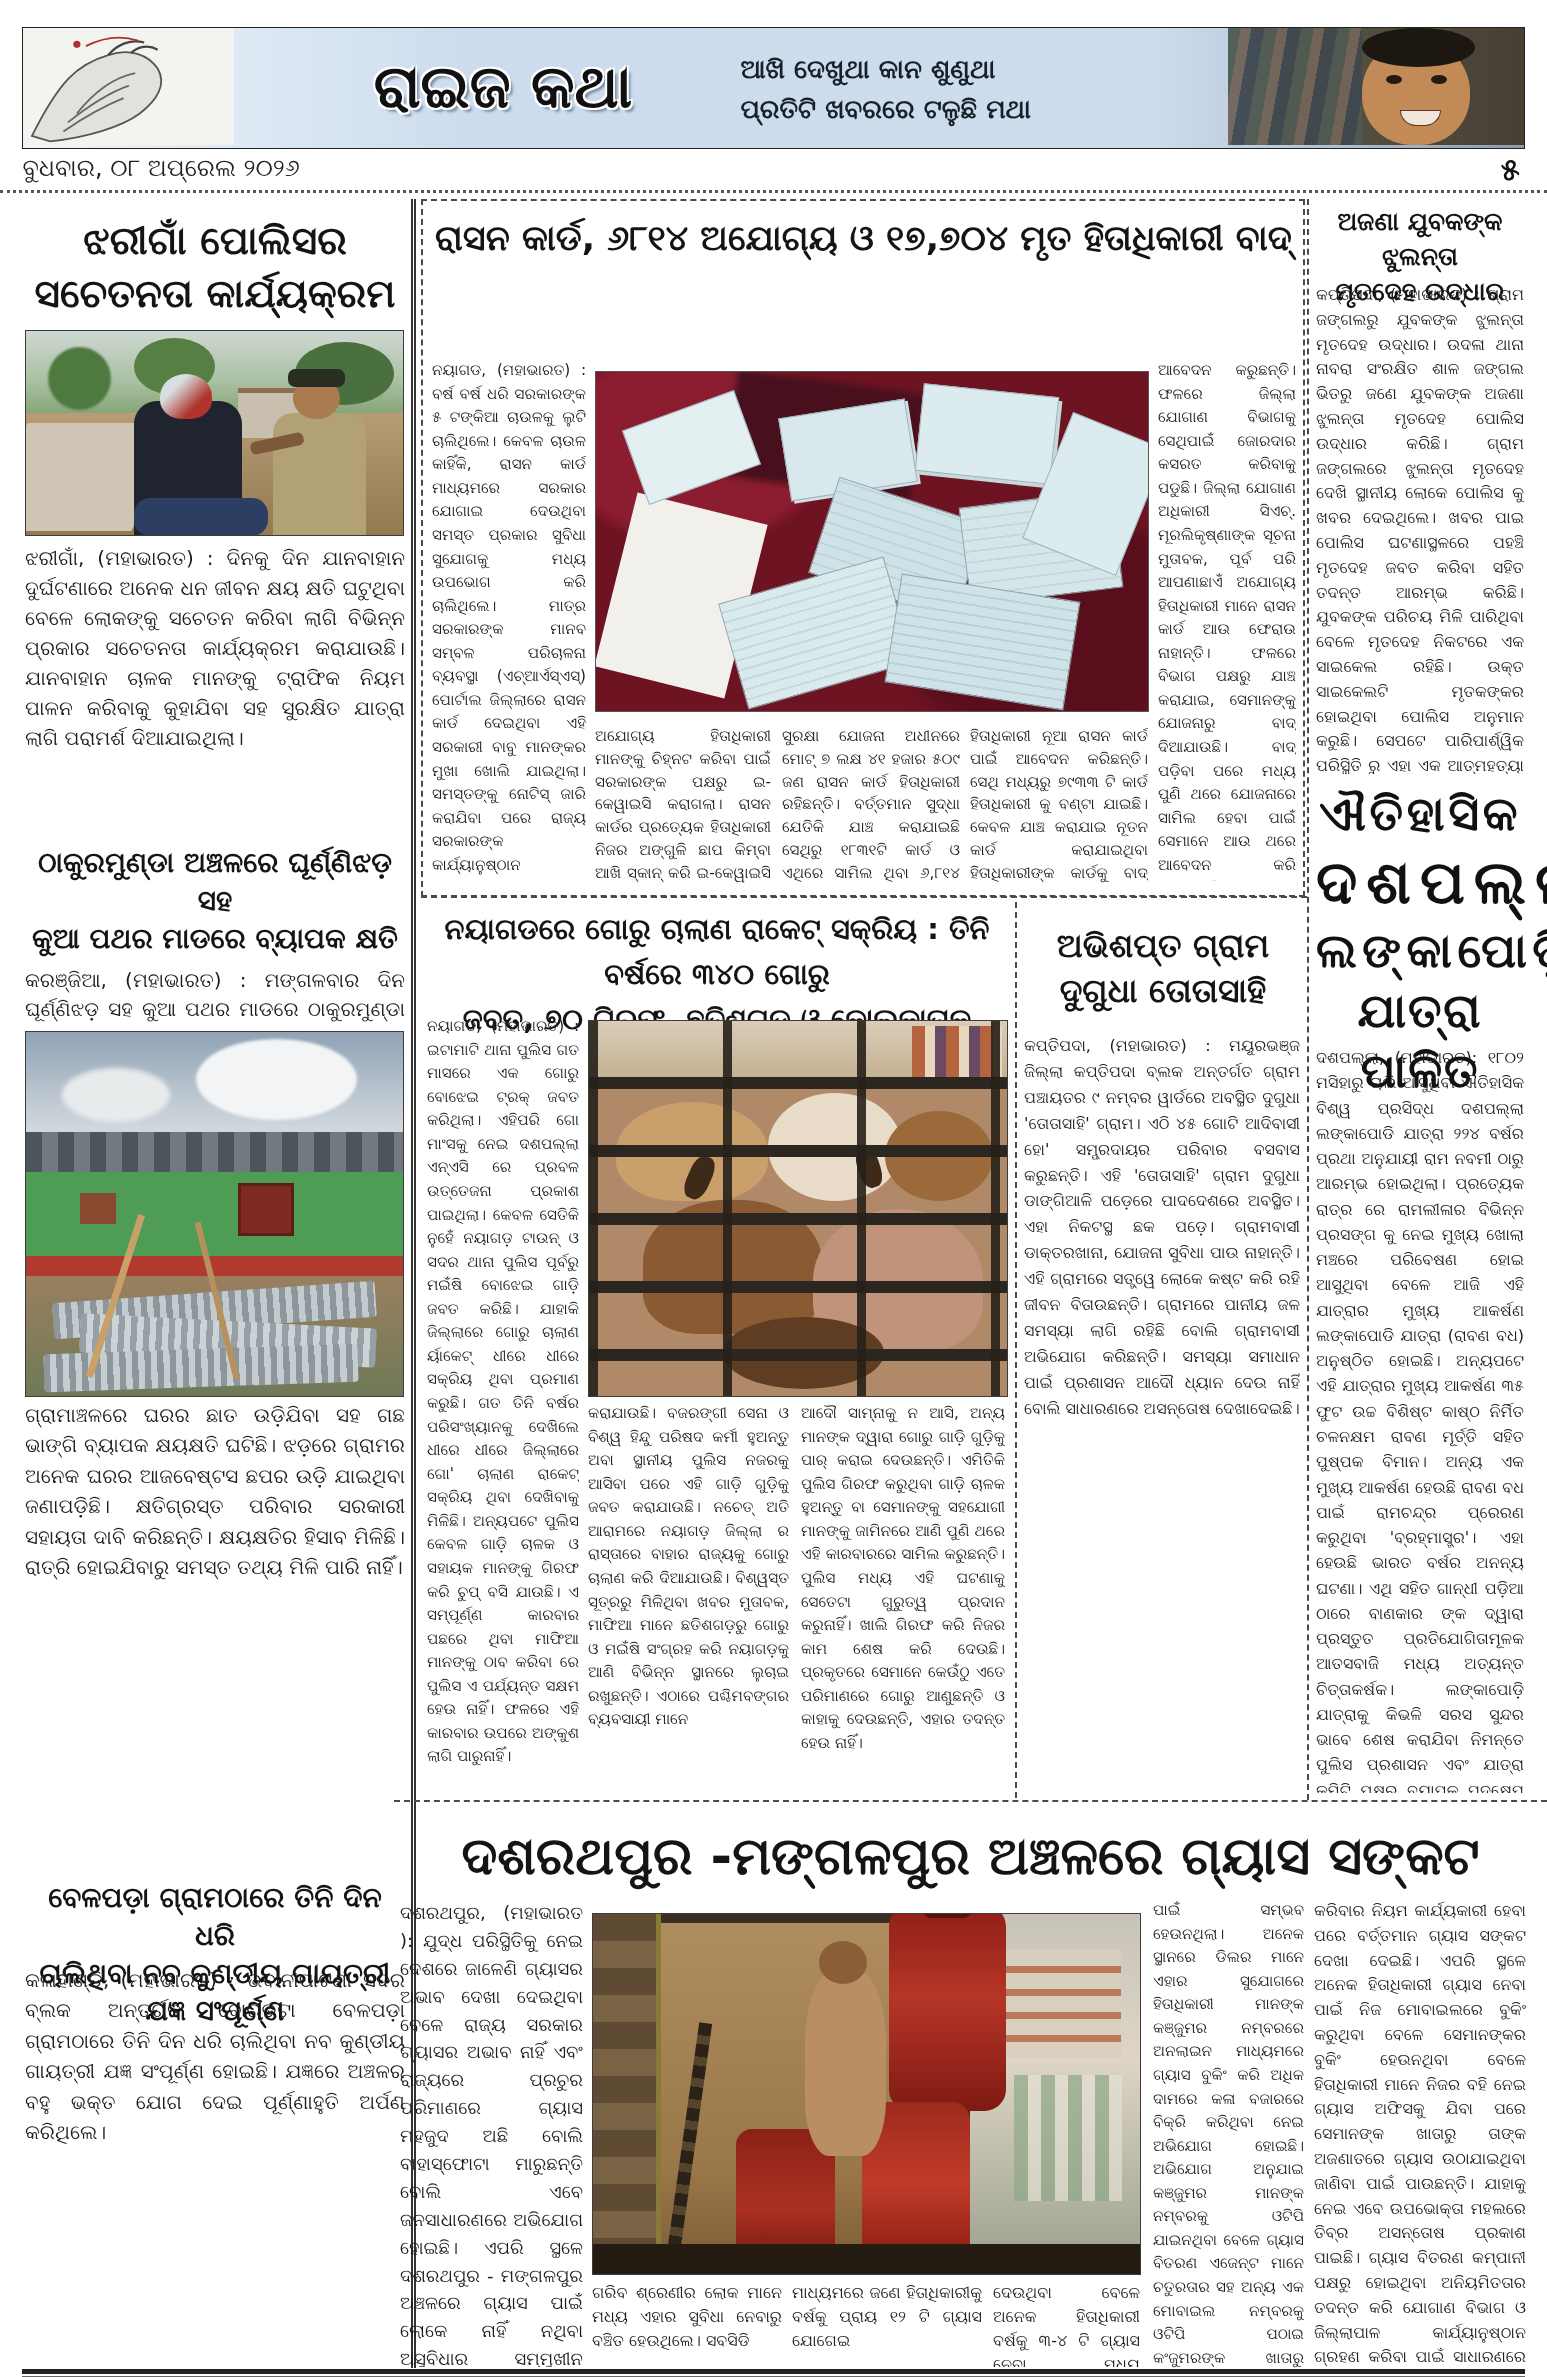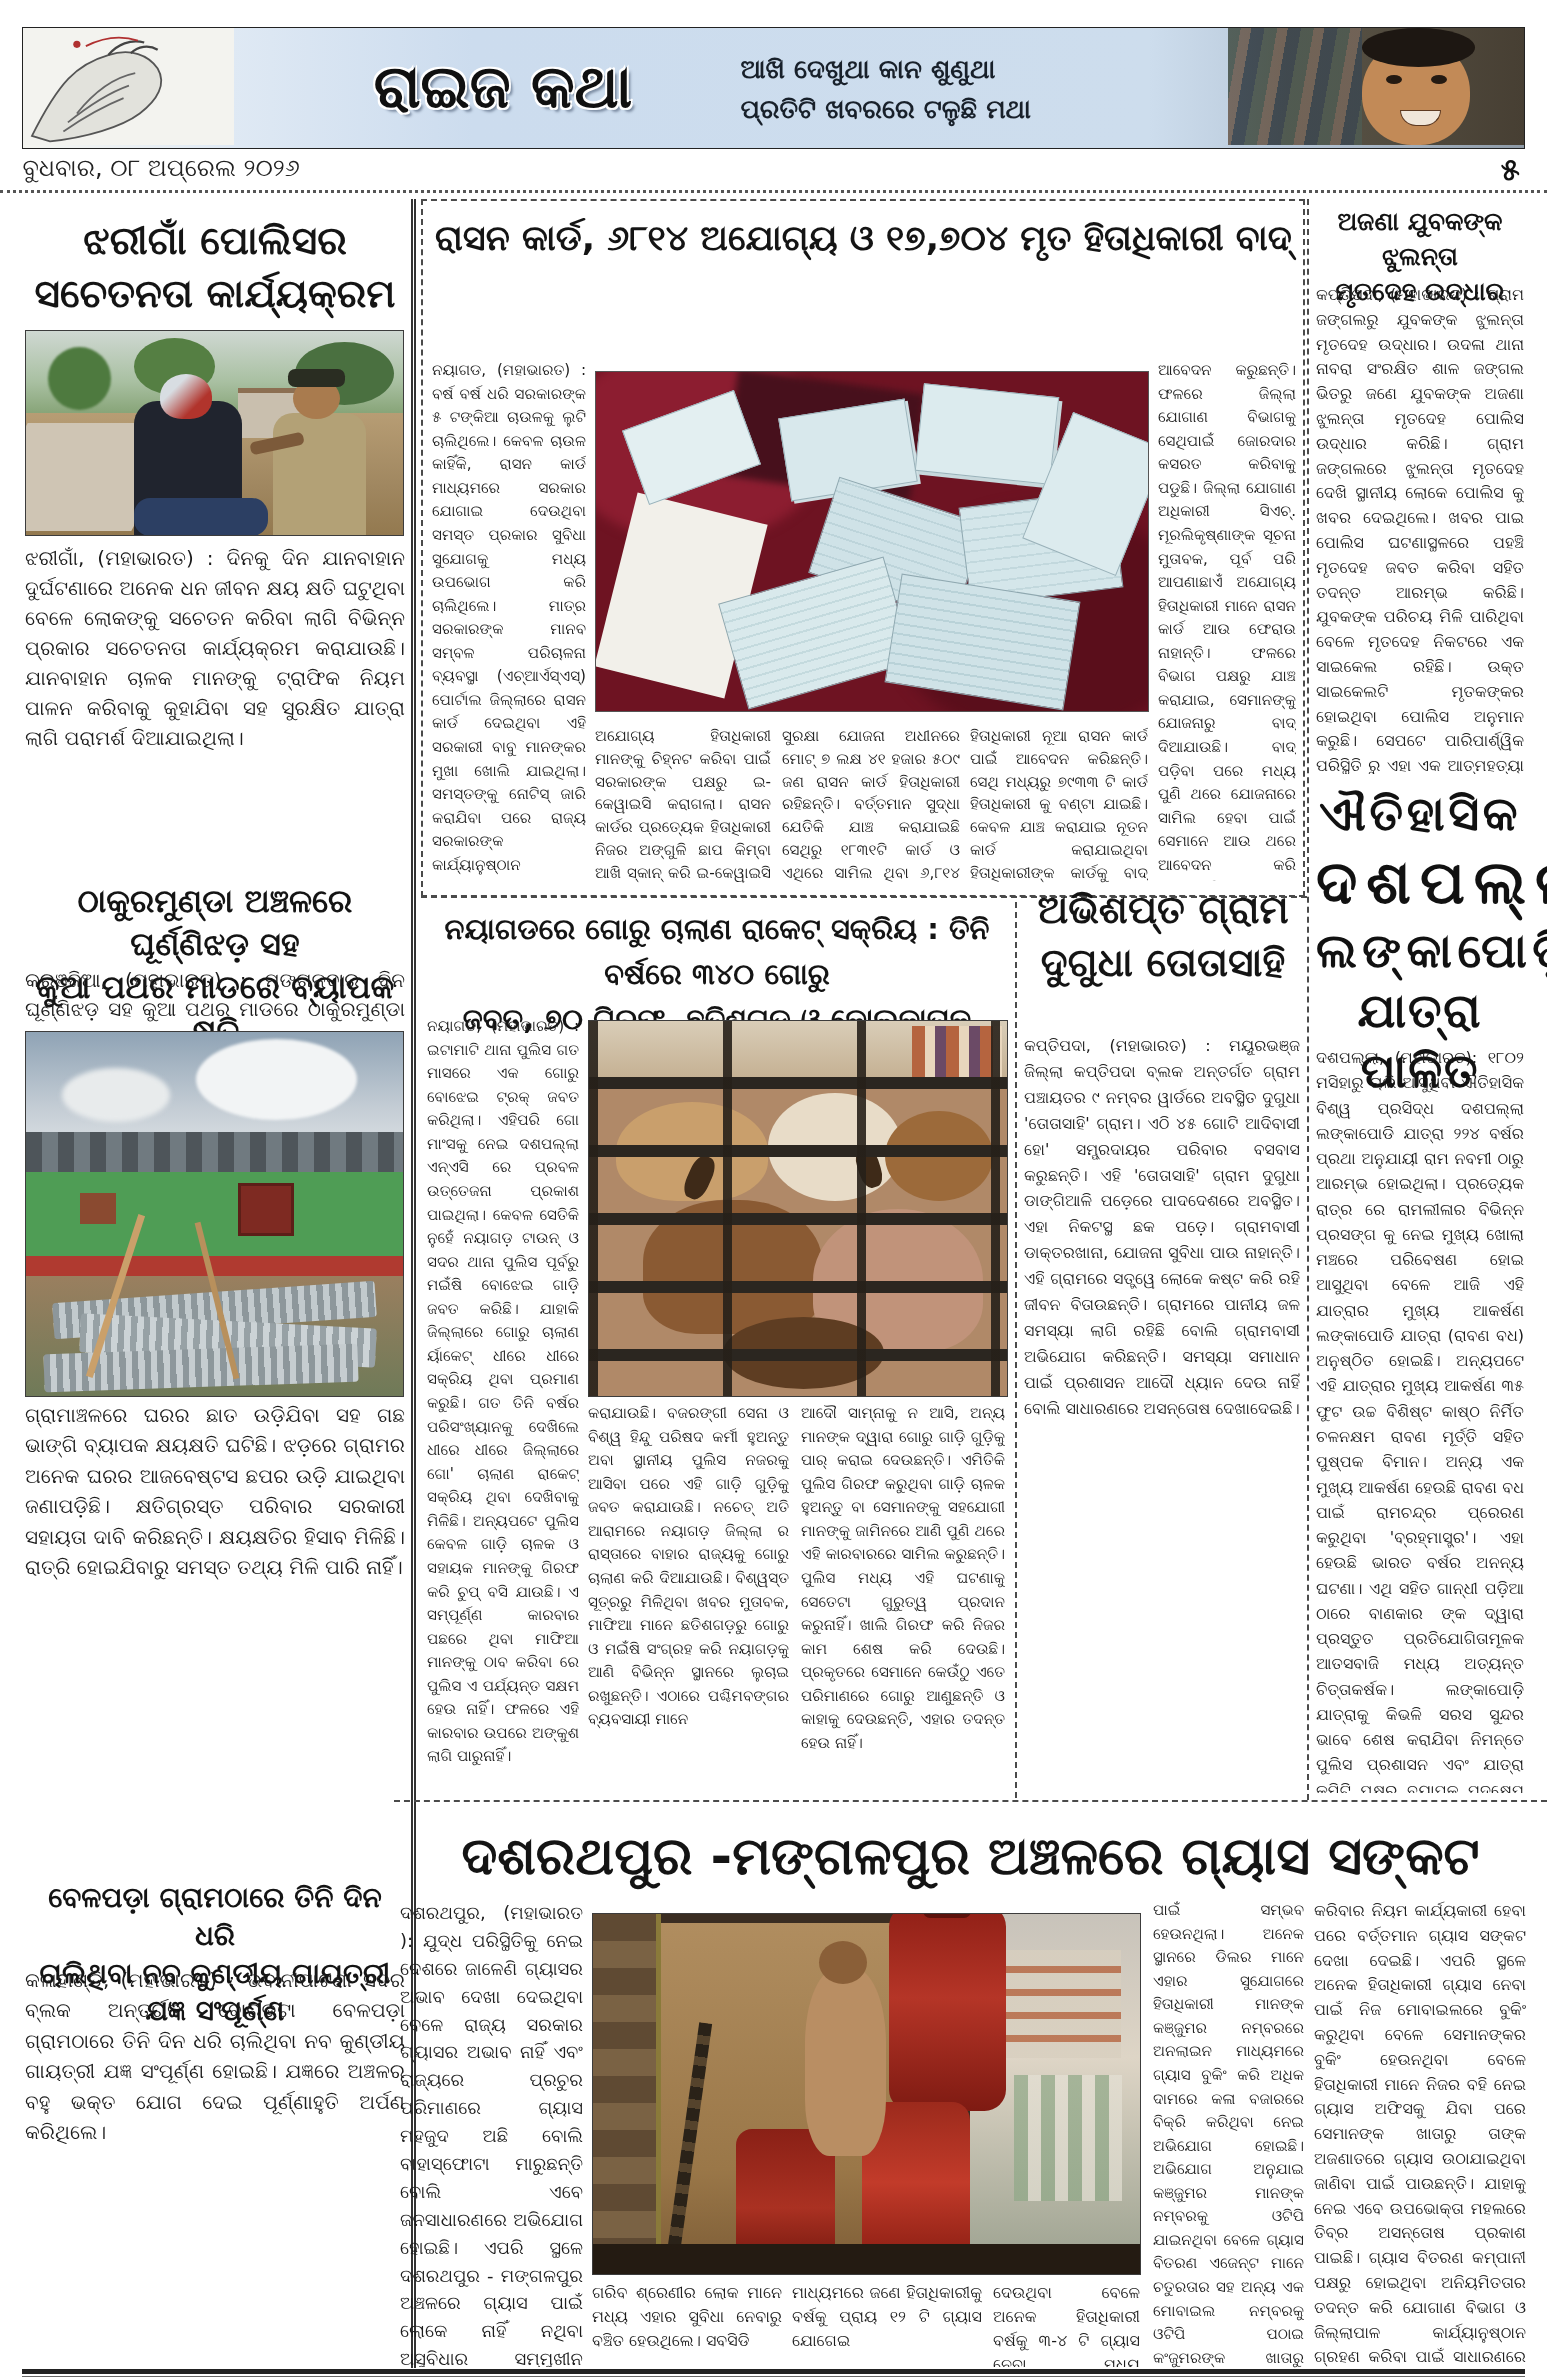--- a/index.html
+++ b/index.html
@@ -83,21 +83,21 @@
     <div class="shape" style="left:108px;top:167px;width:134px;height:38px;border-radius:16px;background:#2c3f63;"></div>
 
     <div class="shape" style="left:247px;top:82px;width:93px;height:122px;border-radius:20px 20px 0 0;background:#b3a176;"></div>
     <div class="shape" style="left:267px;top:47px;width:47px;height:41px;border-radius:50%;background:#a97b4e;"></div>
     <div class="shape" style="left:262px;top:38px;width:57px;height:18px;border-radius:7.2px;background:#2a2d22;"></div>
     <div class="shape" style="left:224px;top:106px;width:54px;height:12.6px;border-radius:5.4px;background:#7c5a3a;transform:rotate(-12deg);"></div>
   </div>
 
   <div class="abs bodytext" style="left:25px;top:543px;width:380px;height:269px;font-size:20px;line-height:1.5;">ଝରୀଗାଁ, (ମହାଭାରତ) : ଦିନକୁ ଦିନ ଯାନବାହାନ ଦୁର୍ଘଟଣାରେ ଅନେକ ଧନ ଜୀବନ କ୍ଷୟ କ୍ଷତି ଘଟୁଥିବା ବେଳେ ଲୋକଙ୍କୁ ସଚେତନ କରିବା ଲାଗି ବିଭିନ୍ନ ପ୍ରକାର ସଚେତନତା କାର୍ଯ୍ୟକ୍ରମ କରାଯାଉଛି। ଯାନବାହାନ ଚାଳକ ମାନଙ୍କୁ ଟ୍ରାଫିକ ନିୟମ ପାଳନ କରିବାକୁ କୁହାଯିବା ସହ ସୁରକ୍ଷିତ ଯାତ୍ରା ଲାଗି ପରାମର୍ଶ ଦିଆଯାଇଥିଲା।</div>
 
-  <div class="abs headline" style="left:25px;top:880px;width:380px;font-size:32px;">
+  <div class="abs headline" style="left:25px;top:844px;width:380px;font-size:28px;">
     <div>ଠାକୁରମୁଣ୍ଡା ଅଞ୍ଚଳରେ ଘୂର୍ଣ୍ଣିଝଡ଼ ସହ</div>
     <div>କୁଆ ପଥର ମାଡରେ ବ୍ୟାପକ କ୍ଷତି</div>
   </div>
   <div class="abs bodytext" style="left:25px;top:966px;width:380px;height:61px;font-size:20px;line-height:1.45;">କରଞ୍ଜିଆ, (ମହାଭାରତ) : ମଙ୍ଗଳବାର ଦିନ ଘୂର୍ଣ୍ଣିଝଡ଼ ସହ କୁଆ ପଥର ମାଡରେ ଠାକୁରମୁଣ୍ଡା ବ୍ଲକ ର ଜରକ ପଞ୍ଚାୟତ, ଜରକ ଗ୍ରାମ ର ବାଫାଳ ସାହି,</div>
 
   <div class="photo" style="left:25px;top:1031px;width:377px;height:364px;">
     <div class="shape" style="left:0;top:0;width:100%;height:34%;background:linear-gradient(180deg,#8fa3b5 0%,#c3ccd4 60%,#dfe3e6 100%);"></div>
     <div class="shape" style="left:170px;top:7.2px;width:161px;height:81px;border-radius:50%;background:#f2f4f5;filter:blur(1.8px);"></div>
     <div class="shape" style="left:36px;top:36px;width:108px;height:54px;border-radius:50%;background:#e8ebec;filter:blur(2.7px);"></div>
     <div class="shape" style="left:0;top:100px;width:100%;height:41px;background:repeating-linear-gradient(90deg,#4e555a 0 16px,#707a80 16px 32px);"></div>
@@ -168,21 +168,21 @@
     <div class="shape" style="left:134px;top:296px;width:161px;height:72px;border-radius:50%;background:#5e3d22;"></div>
     <div class="shape" style="left:99px;top:134px;width:23px;height:45px;border-radius:40%;background:#3e2a18;transform:rotate(24deg);"></div>
     <div class="shape" style="left:269px;top:126px;width:21.5px;height:41px;border-radius:40%;background:#3e2a18;transform:rotate(-18deg);"></div>
     <div class="shape" style="left:0;top:0;width:100%;height:100%;background:repeating-linear-gradient(180deg,transparent 0 56px,#2b2620 56px 68px);"></div>
     <div class="shape" style="left:0;top:0;width:100%;height:100%;background:repeating-linear-gradient(90deg,#262019 0 9px,transparent 9px 134px);opacity:.9;"></div>
   </div>
 
   <div class="abs bodytext" style="left:588px;top:1402px;width:201px;height:393px;font-size:15.2px;line-height:1.55;">କରାଯାଉଛି। ବଜରଙ୍ଗୀ ସେନା ଓ ବିଶ୍ୱ ହିନ୍ଦୁ ପରିଷଦ କର୍ମୀ ହୁଅନ୍ତୁ ଅବା ସ୍ଥାନୀୟ ପୁଲିସ ନଜରକୁ ଆସିବା ପରେ ଏହି ଗାଡ଼ି ଗୁଡ଼ିକୁ ଜବତ କରାଯାଉଛି। ନଚେତ୍ ଅତି ଆରାମରେ ନୟାଗଡ଼ ଜିଲ୍ଲା ର ରାସ୍ତାରେ ବାହାର ରାଜ୍ୟକୁ ଗୋରୁ ଚାଲାଣ କରି ଦିଆଯାଉଛି। ବିଶ୍ୱସ୍ତ ସୂତ୍ରରୁ ମିଳିଥିବା ଖବର ମୁତାବକ, ମାଫିଆ ମାନେ ଛତିଶଗଡ଼ରୁ ଗୋରୁ ଓ ମଇଁଷି ସଂଗ୍ରହ କରି ନୟାଗଡ଼କୁ ଆଣି ବିଭିନ୍ନ ସ୍ଥାନରେ ଲୁଚାଇ ରଖୁଛନ୍ତି। ଏଠାରେ ପଶ୍ଚିମବଙ୍ଗର ବ୍ୟବସାୟୀ ମାନେ</div>
   <div class="abs bodytext" style="left:801px;top:1402px;width:204px;height:393px;font-size:15.2px;line-height:1.55;">ଆଦୌ ସାମ୍ନାକୁ ନ ଆସି, ଅନ୍ୟ ମାନଙ୍କ ଦ୍ୱାରା ଗୋରୁ ଗାଡ଼ି ଗୁଡ଼ିକୁ ପାର୍ କରାଇ ଦେଉଛନ୍ତି। ଏମିତିକି ପୁଲିସ ଗିରଫ କରୁଥିବା ଗାଡ଼ି ଚାଳକ ହୁଅନ୍ତୁ ବା ସେମାନଙ୍କୁ ସହଯୋଗୀ ମାନଙ୍କୁ ଜାମିନରେ ଆଣି ପୁଣି ଥରେ ଏହି କାରବାରରେ ସାମିଲ କରୁଛନ୍ତି। ପୁଲିସ ମଧ୍ୟ ଏହି ଘଟଣାକୁ ସେତେଟା ଗୁରୁତ୍ୱ ପ୍ରଦାନ କରୁନାହିଁ। ଖାଲି ଗିରଫ କରି ନିଜର କାମ ଶେଷ କରି ଦେଉଛି। ପ୍ରକୃତରେ ସେମାନେ କେଉଁଠୁ ଏତେ ପରିମାଣରେ ଗୋରୁ ଆଣୁଛନ୍ତି ଓ କାହାକୁ ଦେଉଛନ୍ତି, ଏହାର ତଦନ୍ତ ହେଉ ନାହିଁ।</div>
 
-  <div class="abs headline" style="left:1024px;top:884px;width:278px;font-size:39px;line-height:1.35;">
+  <div class="abs headline" style="left:1024px;top:924px;width:278px;font-size:33px;line-height:1.35;">
     <div>ଅଭିଶପ୍ତ ଗ୍ରାମ</div>
     <div>ଦୁଗୁଧା ତୋତାସାହି</div>
   </div>
   <div class="abs bodytext" style="left:1024px;top:1033px;width:276px;height:762px;font-size:16px;line-height:1.62;">କପ୍ତିପଦା, (ମହାଭାରତ) : ମୟୂରଭଞ୍ଜ ଜିଲ୍ଲା କପ୍ତିପଦା ବ୍ଲକ ଅନ୍ତର୍ଗତ ଗ୍ରାମ ପଞ୍ଚାୟତର ୯ ନମ୍ବର ୱାର୍ଡରେ ଅବସ୍ଥିତ ଦୁଗୁଧା 'ତୋତାସାହି' ଗ୍ରାମ। ଏଠି ୪୫ ଗୋଟି ଆଦିବାସୀ ହୋ' ସମ୍ପ୍ରଦାୟର ପରିବାର ବସବାସ କରୁଛନ୍ତି। ଏହି 'ତୋତାସାହି' ଗ୍ରାମ ଦୁଗୁଧା ଡାଙ୍ଗିଆଳି ପଡ଼େରେ ପାଦଦେଶରେ ଅବସ୍ଥିତ। ଏହା ନିକଟସ୍ଥ ଛକ ପଡ଼େ। ଗ୍ରାମବାସୀ ଡାକ୍ତରଖାନା, ଯୋଜନା ସୁବିଧା ପାଉ ନାହାନ୍ତି। ଏହି ଗ୍ରାମରେ ସତ୍ତ୍ୱେ ଲୋକେ କଷ୍ଟ କରି ରହି ଜୀବନ ବିତାଉଛନ୍ତି। ଗ୍ରାମରେ ପାନୀୟ ଜଳ ସମସ୍ୟା ଲାଗି ରହିଛି ବୋଲି ଗ୍ରାମବାସୀ ଅଭିଯୋଗ କରିଛନ୍ତି। ସମସ୍ୟା ସମାଧାନ ପାଇଁ ପ୍ରଶାସନ ଆଦୌ ଧ୍ୟାନ ଦେଉ ନାହିଁ ବୋଲି ସାଧାରଣରେ ଅସନ୍ତୋଷ ଦେଖାଦେଇଛି।</div>
 
   <div class="abs headline" style="left:1316px;top:204px;width:208px;font-size:25px;line-height:1.4;">
     <div>ଅଜଣା ଯୁବକଙ୍କ ଝୁଲନ୍ତା</div>
     <div>ମୃତଦେହ ଉଦ୍ଧାର</div>
   </div>
   <div class="abs bodytext" style="left:1316px;top:283px;width:208px;height:491px;font-size:16px;line-height:1.55;">କପ୍ତିପଦା, (ମହାଭାରତ) : ଗ୍ରାମ ଜଙ୍ଗଲରୁ ଯୁବକଙ୍କ ଝୁଲନ୍ତା ମୃତଦେହ ଉଦ୍ଧାର। ଉଦଳା ଥାନା ନାବରା ସଂରକ୍ଷିତ ଶାଳ ଜଙ୍ଗଲ ଭିତରୁ ଜଣେ ଯୁବକଙ୍କ ଅଜଣା ଝୁଲନ୍ତା ମୃତଦେହ ପୋଲିସ ଉଦ୍ଧାର କରିଛି। ଗ୍ରାମ ଜଙ୍ଗଲରେ ଝୁଲନ୍ତା ମୃତଦେହ ଦେଖି ସ୍ଥାନୀୟ ଲୋକେ ପୋଲିସ କୁ ଖବର ଦେଇଥିଲେ। ଖବର ପାଇ ପୋଲିସ ଘଟଣାସ୍ଥଳରେ ପହଞ୍ଚି ମୃତଦେହ ଜବତ କରିବା ସହିତ ତଦନ୍ତ ଆରମ୍ଭ କରିଛି। ଯୁବକଙ୍କ ପରିଚୟ ମିଳି ପାରିଥିବା ବେଳେ ମୃତଦେହ ନିକଟରେ ଏକ ସାଇକେଲ ରହିଛି। ଉକ୍ତ ସାଇକେଲଟି ମୃତକଙ୍କର ହୋଇଥିବା ପୋଲିସ ଅନୁମାନ କରୁଛି। ସେପଟେ ପାରିପାର୍ଶ୍ୱିକ ପରିସ୍ଥିତି ରୁ ଏହା ଏକ ଆତ୍ମହତ୍ୟା ହୋଇଥିବା ପୋଲିସ ପ୍ରାଥମିକ ତଦନ୍ତ ରୁ ଅନୁମାନ କରୁଥିବା ବେଳେ ଘଟଣାର ଖୋଲତାଡ଼ ପରେ ମୃତ୍ୟୁର କାରଣ ସ୍ପଷ୍ଟ ହେବ ବୋଲି ପୋଲିସ କହିଛି।</div>

